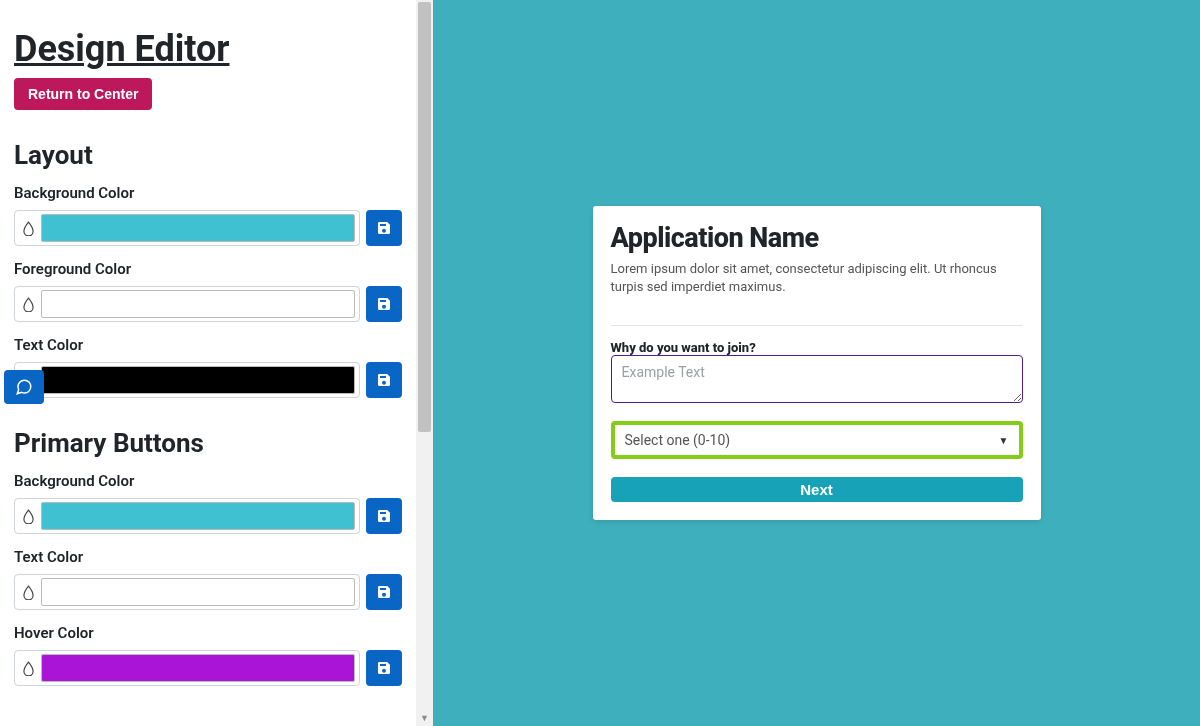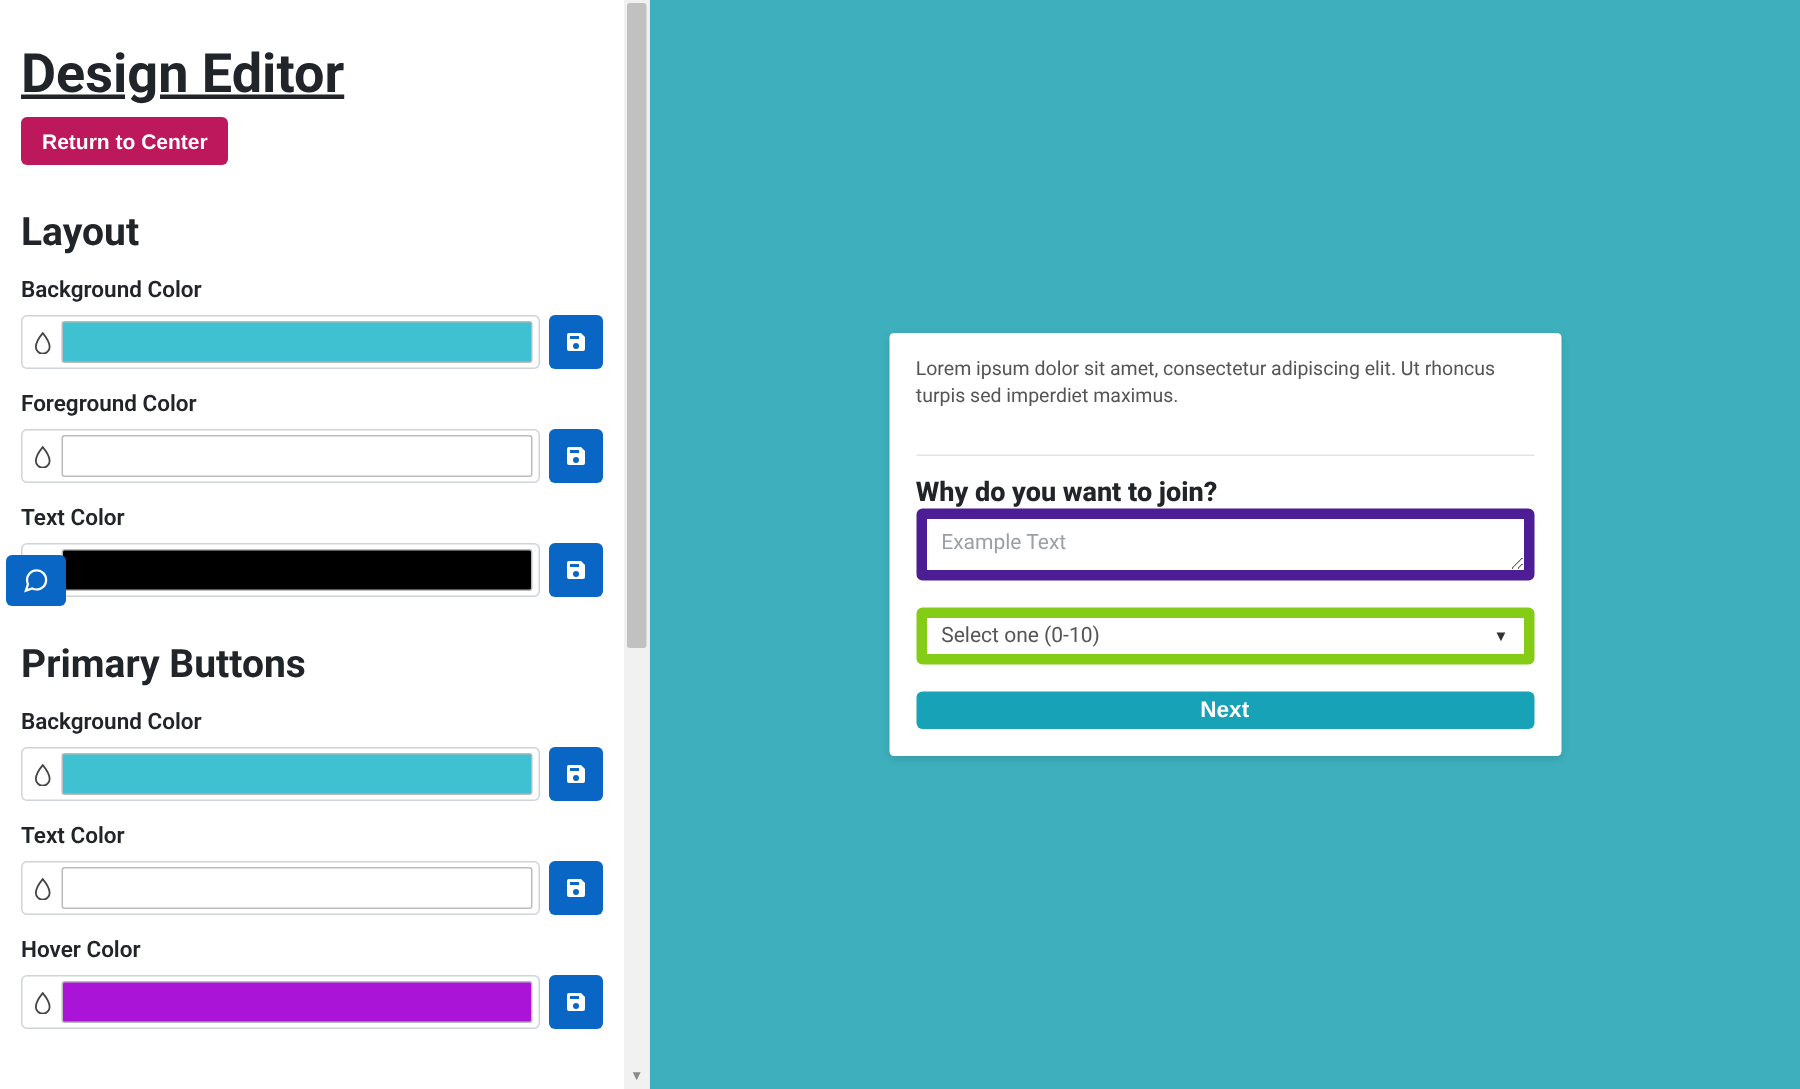--- a/index.html
+++ b/index.html
@@ -33,24 +33,24 @@
   
   .chat-tab { position: absolute; left: 4px; top: 370px; width: 40px; height: 34px; background: #0a66c4; border-radius: 4px; display: flex; align-items: center; justify-content: center; color: #fff; }
   .chat-tab svg { width: 18px; height: 18px; stroke: #fff; fill: none; stroke-width: 2; }
 
   
   .preview { flex: 1; background: #3eb0bd; display: flex; align-items: center; justify-content: center; }
   .card { width: 448px; background: #fff; border-radius: 3px; box-shadow: 0 2px 6px rgba(0,0,0,.12); padding: 16px 18px 18px 18px; }
   .card h3 { font-size: 27px; font-weight: 800; margin-bottom: 6px; letter-spacing: -0.5px; }
   .card p.lead { font-size: 13px; color: #555; line-height: 1.35; margin-bottom: 30px; }
   .card hr { border: none; border-top: 1px solid #e4e4e4; margin: 0 0 14px 0; }
-  .card h4 { font-size: 18px; font-weight: 800; }
-  .card textarea { width: 100%; height: 48px; border: 7px solid #4c1d95; border-radius: 4px; padding: 8px 10px; font-family: inherit; font-size: 14px; resize: both; margin-bottom: 14px; }
+  .card h4 { font-size: 13px; font-weight: 800; }
+  .card textarea { width: 100%; height: 48px; border: 1px solid #4c1d95; border-radius: 4px; padding: 8px 10px; font-family: inherit; font-size: 14px; resize: both; margin-bottom: 14px; }
   .card textarea::placeholder { color: #9aa0a6; }
-  .card .select { width: 100%; height: 38px; border: 7px solid #84cc16; border-radius: 4px; padding: 0 10px; display: flex; align-items: center; justify-content: space-between; font-size: 14px; color: #555; margin-bottom: 18px; cursor: pointer; background: #fff; }
+  .card .select { width: 100%; height: 38px; border: 4px solid #84cc16; border-radius: 4px; padding: 0 10px; display: flex; align-items: center; justify-content: space-between; font-size: 14px; color: #555; margin-bottom: 18px; cursor: pointer; background: #fff; }
   .card .select .caret { font-size: 10px; color: #333; }
   .card .next-btn { width: 100%; height: 25px; background: #17a2b8; border: none; border-radius: 4px; color: #fff; font-size: 15px; font-weight: 700; cursor: pointer; }
 </style>
 </head>
 <body>
 
 <div class="editor-wrap">
   <div class="editor">
 
     <h1>Design Editor</h1>
@@ -176,20 +176,21 @@
 
   <div class="chat-tab">
     <svg viewBox="0 0 24 24">
         <path d="M21 11.5a8.38 8.38 0 0 1-8.5 8.5 8.5 8.5 0 0 1-3.8-.9L3 21l1.9-5.7A8.38 8.38 0 0 1 4 11.5 8.5 8.5 0 0 1 12.5 3 8.38 8.38 0 0 1 21 11.5z"></path>
       </svg>
   </div>
 </div>
 
 <div class="preview">
   <div class="card">
+    <h3>Application Name</h3>
     <p class="lead">Lorem ipsum dolor sit amet, consectetur adipiscing elit. Ut rhoncus turpis sed imperdiet maximus.</p>
     <hr>
     <h4>Why do you want to join?</h4>
     <textarea placeholder="Example Text" style=""></textarea>
     <div class="select">
       <span>Select one (0-10)</span>
       <span class="caret">▼</span>
     </div>
     <button class="next-btn">Next</button>
   </div>

